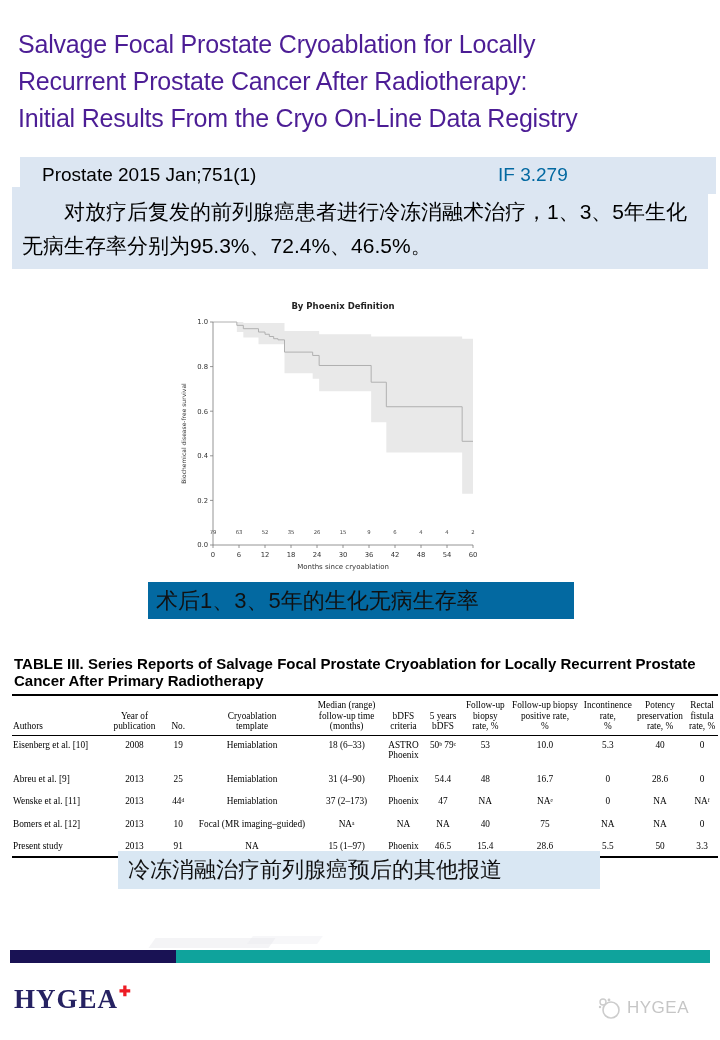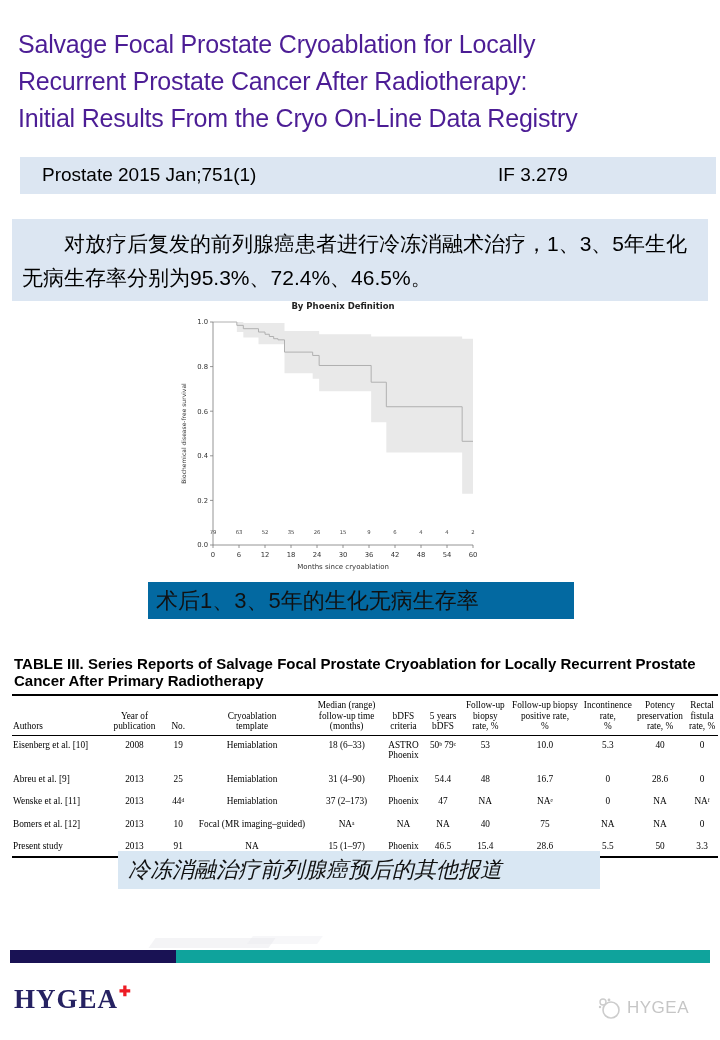--- a/index.html
+++ b/index.html
@@ -7,24 +7,24 @@
          font-family:"Liberation Sans","DejaVu Sans",sans-serif;}
   .preline{white-space:pre-line;}
 
   
   #title{position:absolute;left:18px;top:26px;width:690px;font-size:25px;line-height:37px;
          font-weight:normal;color:#4c1d95;letter-spacing:-0.2px;}
 
   
   #journal-bar{position:absolute;left:12px;top:157px;width:696px;height:37px;background:#dce6f2;margin-left:8px;}
   #journal-citation{position:absolute;left:22px;top:7px;font-size:19px;color:#000;}
-  #journal-if{position:absolute;left:478px;top:7px;font-size:19px;color:#000000;}
-
-  
-  #summary-box{position:absolute;left:12px;top:219px;width:696px;height:82px;background:#dce6f2;}
+  #journal-if{position:absolute;left:478px;top:7px;font-size:19px;color:#0369a1;}
+
+  
+  #summary-box{position:absolute;left:12px;top:187px;width:696px;height:82px;background:#dce6f2;}
   #summary-text{position:absolute;left:10px;top:8px;width:678px;font-size:21px;line-height:34px;
                 color:#000;text-indent:2em;}
 
   
   #chart-wrap{position:absolute;left:178px;top:296px;width:304px;height:276px;}
 
   
   #caption-survival{position:absolute;left:148px;top:582px;width:426px;height:37px;background:#0369a1;}
   #caption-survival span{position:absolute;left:8px;top:4px;font-size:22px;color:#111;}
 
@@ -38,21 +38,21 @@
   table.results thead tr{border-top:2px solid #000;border-bottom:1px solid #000;}
   table.results th{font-weight:normal;vertical-align:bottom;text-align:center;padding:4px 1px 3px 1px;}
   table.results th:first-child{text-align:left;}
   table.results td{text-align:center;vertical-align:top;padding:6px 1px;}
   table.results td:first-child{text-align:left;}
   table.results tbody tr:first-child td{padding-top:4px;padding-bottom:7px;}
   table.results tbody{border-bottom:2px solid #000;}
   table.results tbody tr:last-child td{padding-bottom:4px;}
 
   
-  #caption-table{position:absolute;left:118px;top:851px;width:482px;height:38px;background:#d9e7f3;font-style:italic;}
+  #caption-table{position:absolute;left:118px;top:851px;width:482px;height:38px;background:#d9e7f3;}
   #caption-table span{position:absolute;left:10px;top:4px;font-size:22px;color:#111;}
 
   
   .wisp{position:absolute;background:#e9e9ee;}
   #wisp1{left:152px;top:938px;width:120px;height:10px;transform:skewX(-35deg);opacity:.5;}
   #wisp2{left:250px;top:936px;width:70px;height:8px;transform:skewX(-35deg);opacity:.35;}
   #bar-navy{position:absolute;left:10px;top:950px;width:166px;height:13px;background:#191254;}
   #bar-teal{position:absolute;left:176px;top:950px;width:534px;height:13px;background:#0fa39c;}
   #logo{position:absolute;left:14px;top:983px;font-family:"Liberation Serif","DejaVu Serif",serif;
         font-weight:bold;font-size:27px;color:#262262;letter-spacing:1px;}

